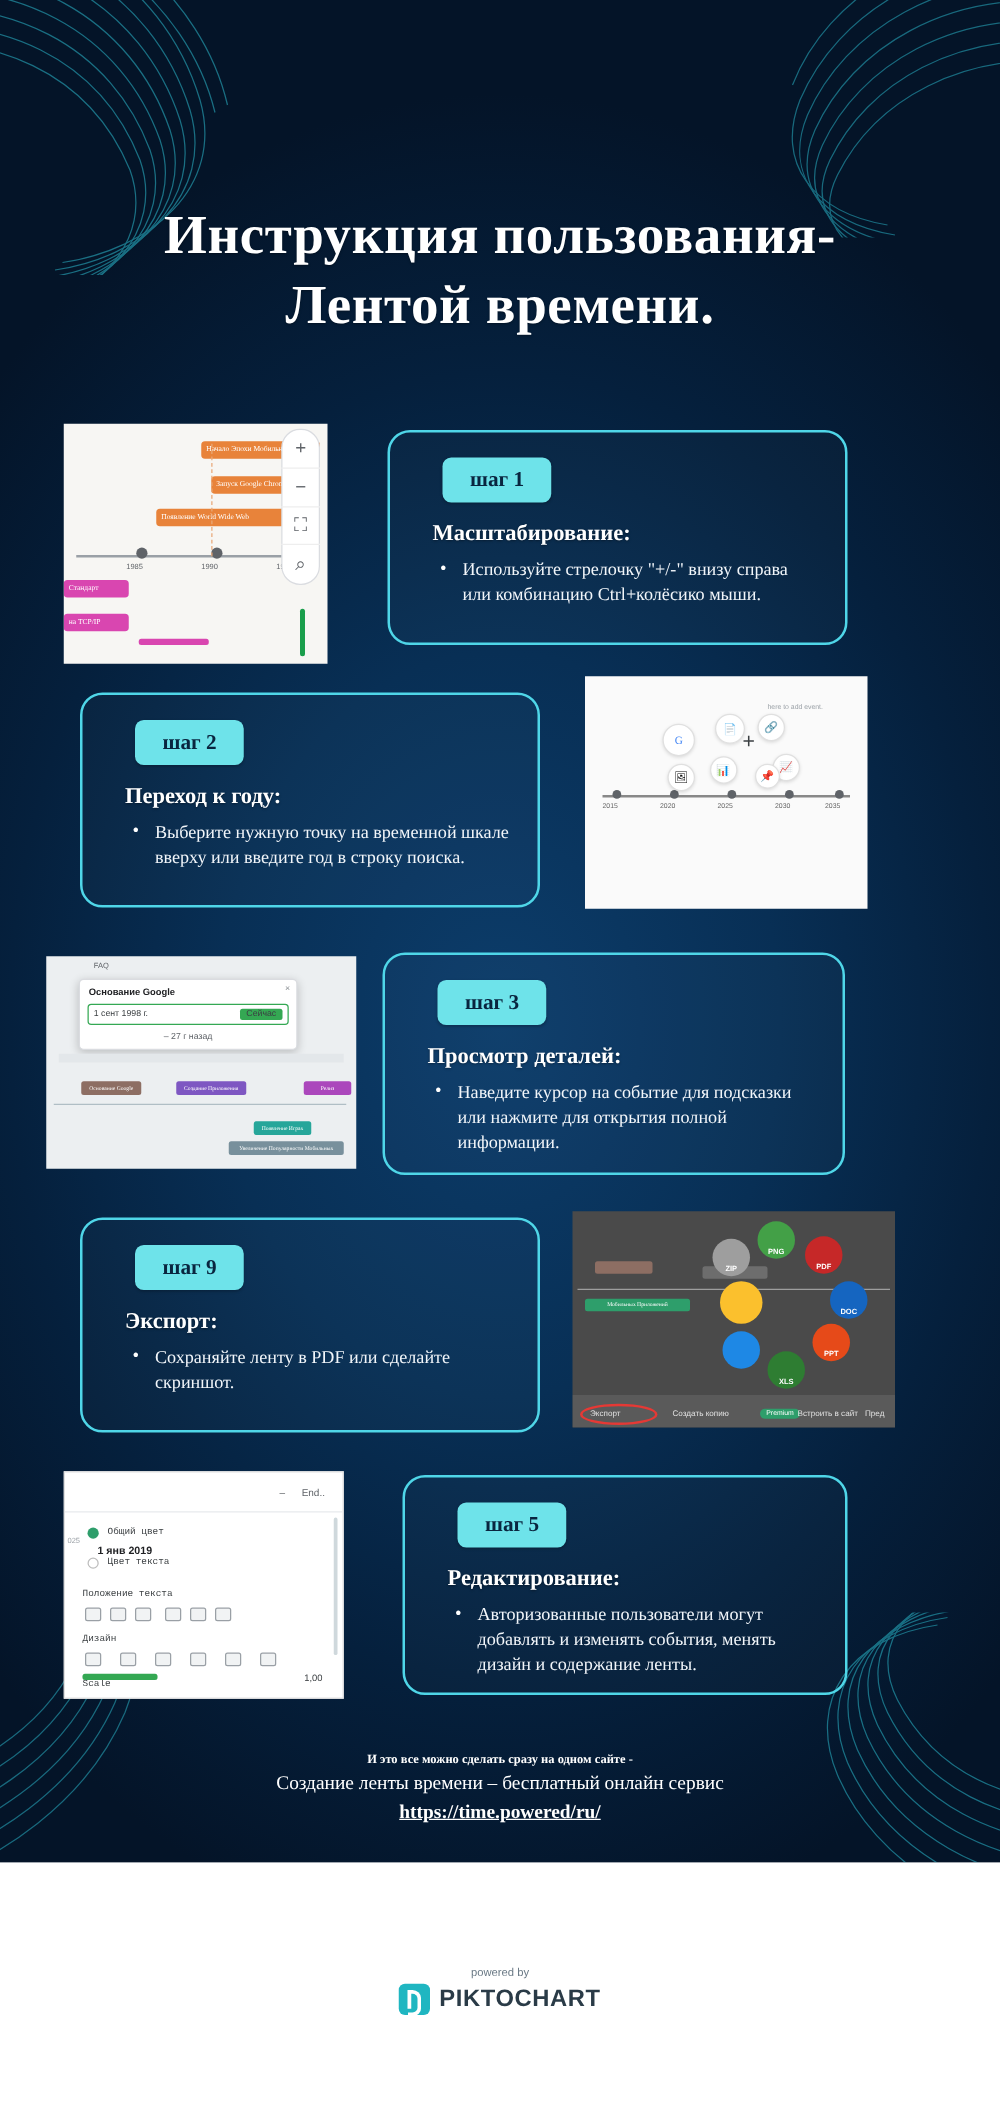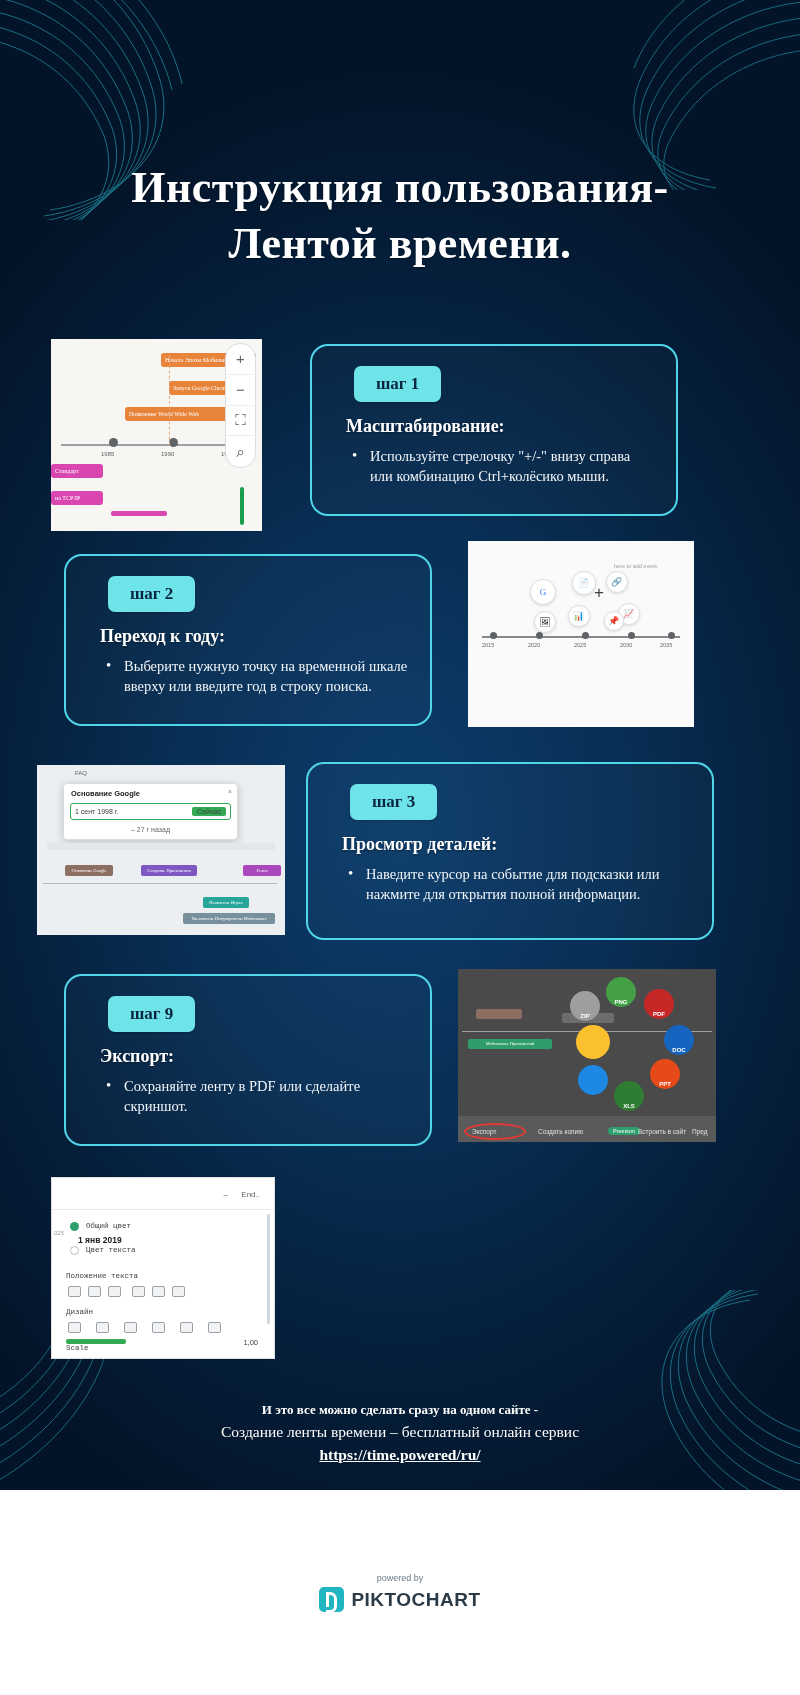--- a/index.html
+++ b/index.html
@@ -86,21 +86,21 @@
     content: "\2022";
     position: absolute;
     left: 2px; top: -1px;
     font-size: 15px;
     color: #ffffff;
   }
 
   
   #card1 { left: 310px; top: 344px; width: 368px; height: 172px; }
   #card2 { left: 64px;  top: 554px; width: 368px; height: 172px; }
-  #card3 { left: 306px; top: 762px; width: 408px; height: 178px; }
+  #card3 { left: 306px; top: 762px; width: 370px; height: 178px; }
   #card4 { left: 64px;  top: 974px; width: 368px; height: 172px; }
   #card5 { left: 322px; top: 1180px; width: 356px; height: 176px; }
 
   
   .shot { position: absolute; overflow: hidden; background: #fff; }
   #shot1 { left: 51px;  top: 339px;  width: 211px; height: 192px; }
   #shot2 { left: 468px; top: 541px;  width: 226px; height: 186px; }
   #shot3 { left: 37px;  top: 765px;  width: 248px; height: 170px; }
   #shot4 { left: 458px; top: 969px;  width: 258px; height: 173px; }
   #shot5 { left: 51px;  top: 1177px; width: 224px; height: 182px; }
@@ -174,21 +174,21 @@
   .s5-scroll { position: absolute; right: 4px; top: 36px; width: 3px; height: 110px; background: #cfd8dc; border-radius: 2px;}
 
   
   .footer {
     position: absolute;
     left: 0; top: 1400px;
     width: 800px;
     text-align: center;
     color: #ffffff;
   }
-  .footer .l1 { font-size: 13px; font-weight: bold; line-height: 1.5; }
+  .footer .l1 { font-size: 10px; font-weight: bold; line-height: 1.5; }
   .footer .l2 { font-size: 15.5px; line-height: 1.5; }
   .footer .l3 { font-size: 15.5px; font-weight: bold; text-decoration: underline; line-height: 1.5; }
 
   
   .pikto {
     position: absolute;
     left: 0; top: 1490px;
     width: 800px; height: 205px;
     background: #ffffff;
     display: flex; flex-direction: column;
@@ -431,20 +431,27 @@
       <div class="s5-ico" style="left:100px; top:144px"></div>
       <div class="s5-ico" style="left:128px; top:144px"></div>
       <div class="s5-ico" style="left:156px; top:144px"></div>
 
       <div class="s5-row" style="left:14px; top:166px">Scale</div>
       <div class="s5-scale"></div>
       <div class="lbl" style="position:absolute; right:16px; bottom:11px; font-size:7.5px; color:#3c4043">1,00</div>
       <div class="s5-scroll"></div>
     </div>
 
+    <div class="card" id="card5">
+      <div class="badge">шаг 5</div>
+      <h2>Редактирование:</h2>
+      <ul>
+        <li>Авторизованные пользователи могут добавлять и изменять события, менять дизайн и содержание ленты.</li>
+      </ul>
+    </div>
 
     <div class="footer">
       <div class="l1">И это все можно сделать сразу на одном сайте -</div>
       <div class="l2">Создание ленты времени – бесплатный онлайн сервис</div>
       <div class="l3">https://time.powered/ru/</div>
     </div>
 
   </div>
 
   <div class="pikto">

